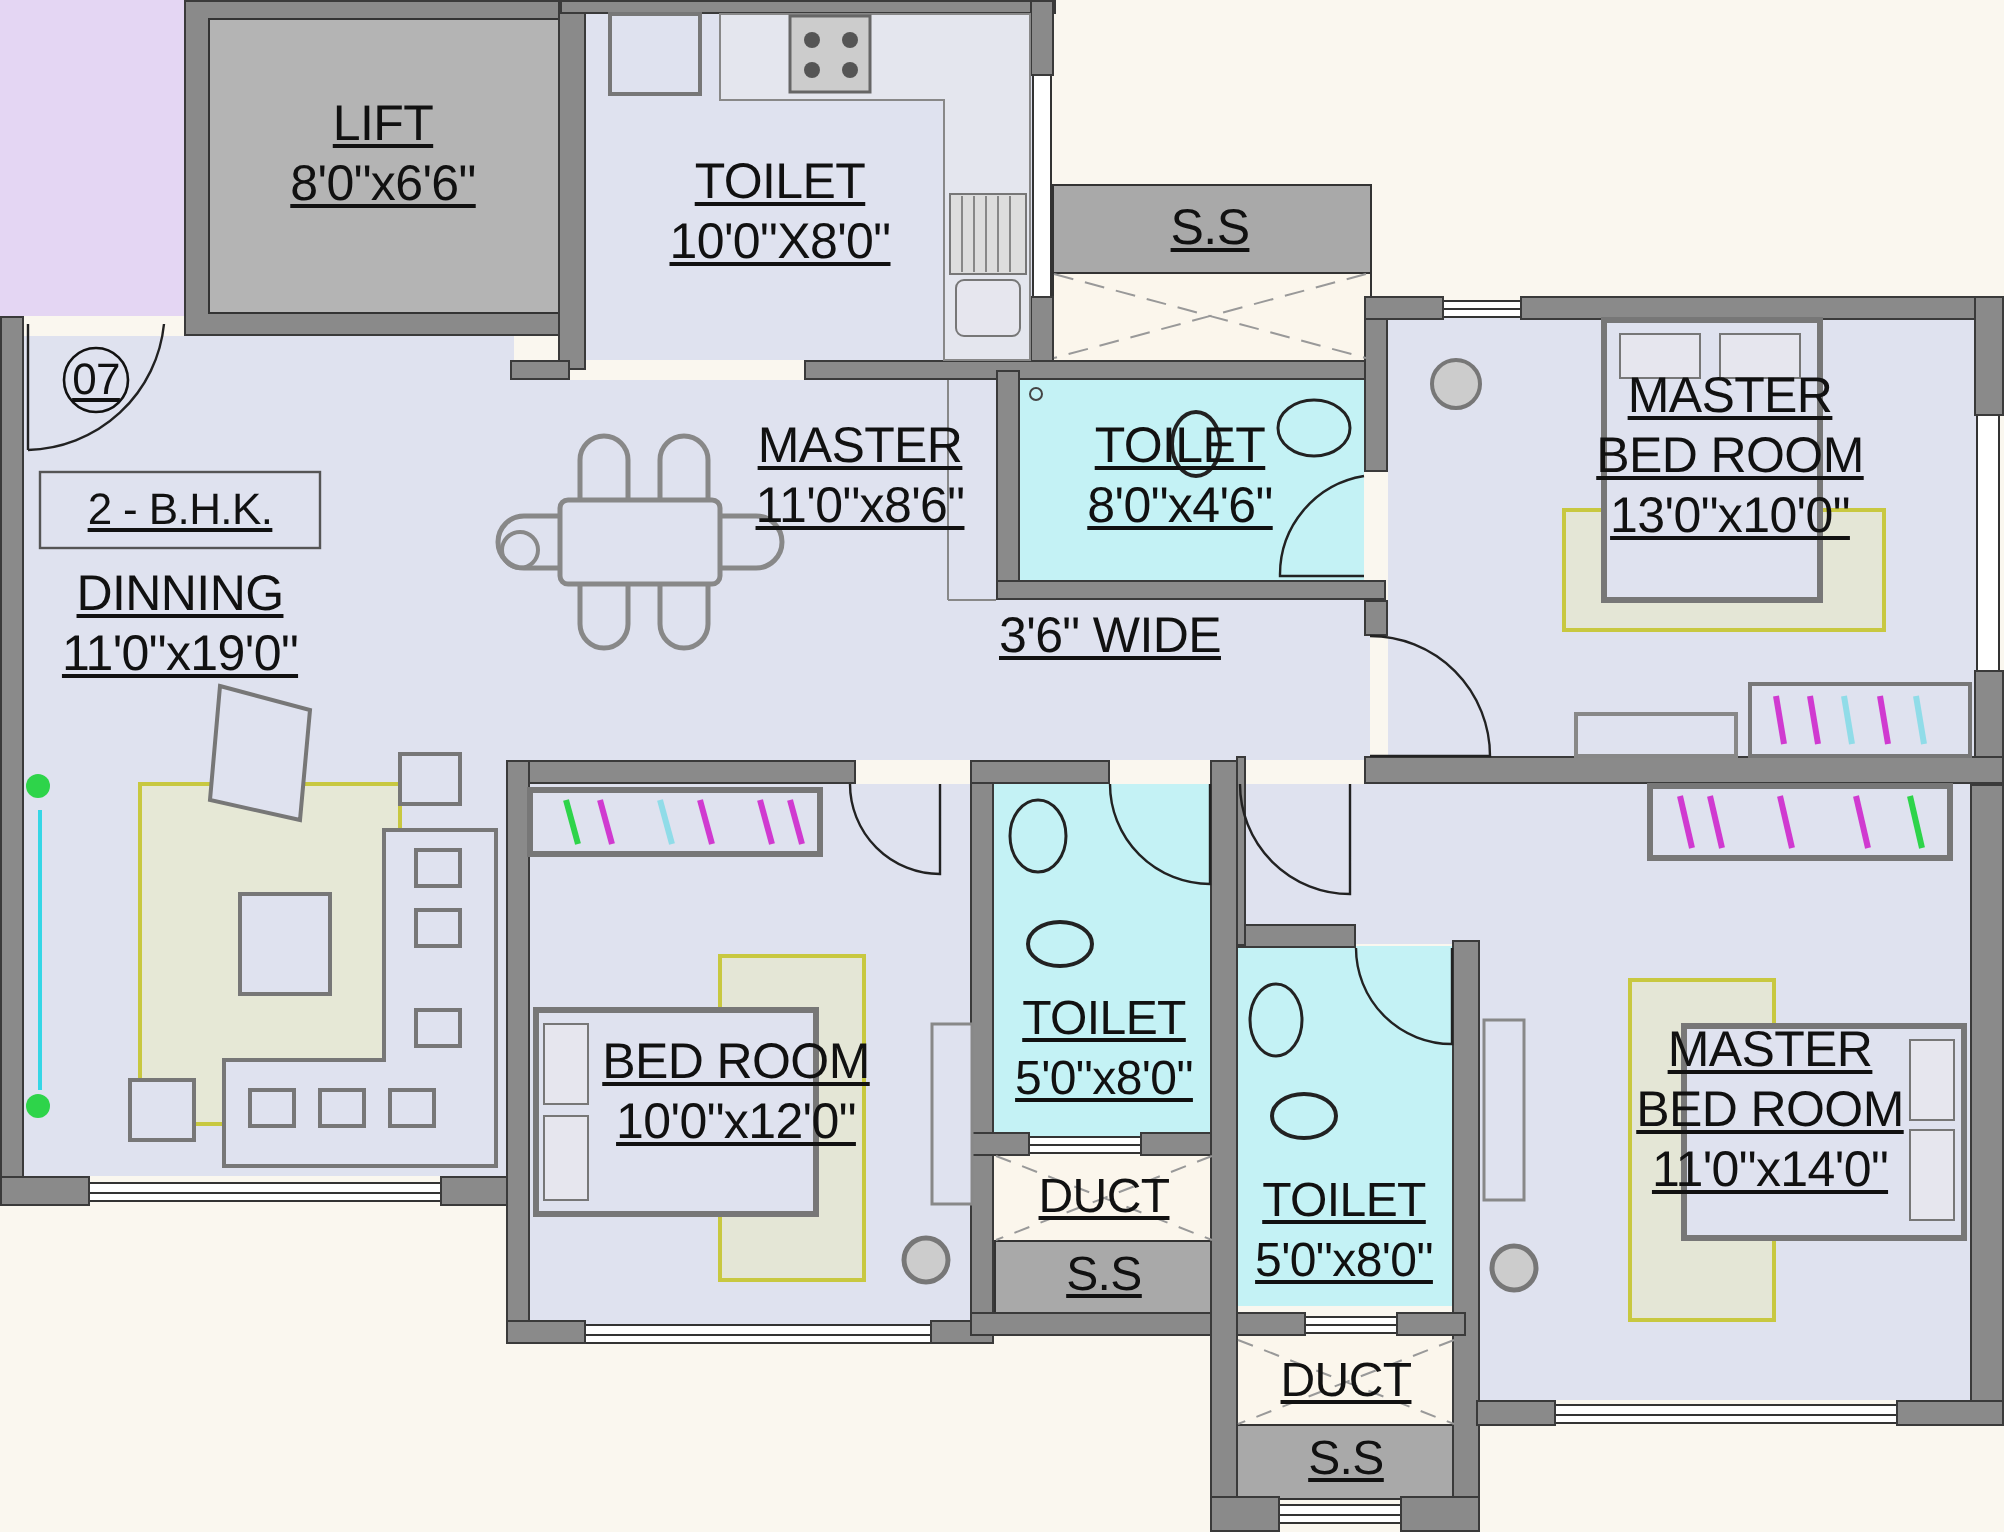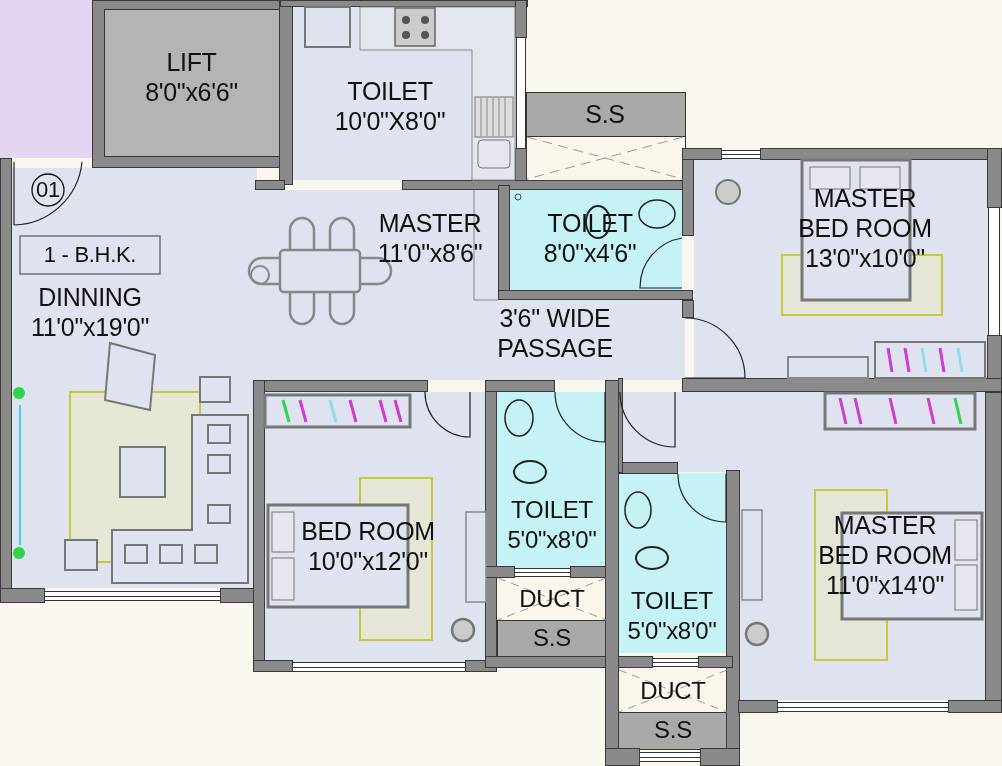--- a/index.html
+++ b/index.html
@@ -4,21 +4,21 @@
   <style>
     html, body { margin:0; padding:0; }
     body { width:1002px; height:766px; background:#faf7ef; position:relative; overflow:hidden;
            font-family:"Liberation Sans", sans-serif; color:#111; }
     .wall { position:absolute; background:#8a8a8a; border:1px solid #3a3a3a; box-sizing:border-box; }
     .floor { position:absolute; background:#dfe2ef; }
     .wet { position:absolute; background:#c4f2f5; }
     .grey { position:absolute; background:#a9a9a9; }
     .cream { position:absolute; background:#fbf6ec; }
     .purple { position:absolute; background:#e4d6f3; }
-    .label { position:absolute; text-align:center; font-size:25px; line-height:30px; white-space:nowrap; letter-spacing:-0.3px; }
+    .label { position:absolute; text-align:center; font-size:25px; line-height:30px; white-space:nowrap; letter-spacing:-0.3px;text-decoration:underline; }
     .label .dim { display:block; }
     .win { position:absolute; background:#fff; border-top:1px solid #333; border-bottom:1px solid #333; box-sizing:border-box; }
     .win::after { content:""; position:absolute; left:0; right:0; top:45%; height:1px; background:#333; }
     .winv { position:absolute; background:#fff; border-left:1px solid #333; border-right:1px solid #333; box-sizing:border-box; }
     svg { position:absolute; left:0; top:0; overflow:visible; }
   </style>
 </head>
 <body>
 
 <div class="purple" style="left:0;top:0;width:92px;height:158px;"></div>
@@ -246,43 +246,42 @@
 <div class="label" style="left:104px;top:47px;width:175px;">
   <span>LIFT</span>
   <span class="dim">8'0"x6'6"</span>
 </div>
 <div class="label" style="left:300px;top:76px;width:180px;">
   <span>TOILET</span>
   <span class="dim">10'0"X8'0"</span>
 </div>
 <div class="label" style="left:526px;top:99px;width:158px;">S.S</div>
 
-<div class="label" style="left:28px;top:175px;width:40px;font-size:22px;">01</div>
-<div class="label" style="left:20px;top:240px;width:140px;font-size:22px;">1 - B.H.K.</div>
+<div class="label" style="left:28px;top:175px;width:40px;font-size:22px;">07</div>
+<div class="label" style="left:20px;top:240px;width:140px;font-size:22px;">2 - B.H.K.</div>
 
 <div class="label" style="left:10px;top:282px;width:160px;">
   <span>DINNING</span>
   <span class="dim">11'0"x19'0"</span>
 </div>
 <div class="label" style="left:355px;top:208px;width:150px;">
   <span>MASTER</span>
   <span class="dim">11'0"x8'6"</span>
 </div>
 <div class="label" style="left:515px;top:208px;width:150px;">
   <span>TOILET</span>
   <span class="dim">8'0"x4'6"</span>
 </div>
 <div class="label" style="left:770px;top:183px;width:190px;">
   <span class="dim">MASTER</span>
   <span class="dim">BED ROOM</span>
   <span class="dim">13'0"x10'0"</span>
 </div>
 <div class="label" style="left:470px;top:303px;width:170px;">
   <span class="dim">3'6" WIDE</span>
-  <span class="dim">PASSAGE</span>
 </div>
 <div class="label" style="left:278px;top:516px;width:180px;">
   <span class="dim">BED ROOM</span>
   <span class="dim">10'0"x12'0"</span>
 </div>
 <div class="label" style="left:497px;top:495px;width:110px;font-size:24px;">
   <span class="dim">TOILET</span>
   <span class="dim">5'0"x8'0"</span>
 </div>
 <div class="label" style="left:497px;top:584px;width:110px;font-size:24px;">DUCT</div>

